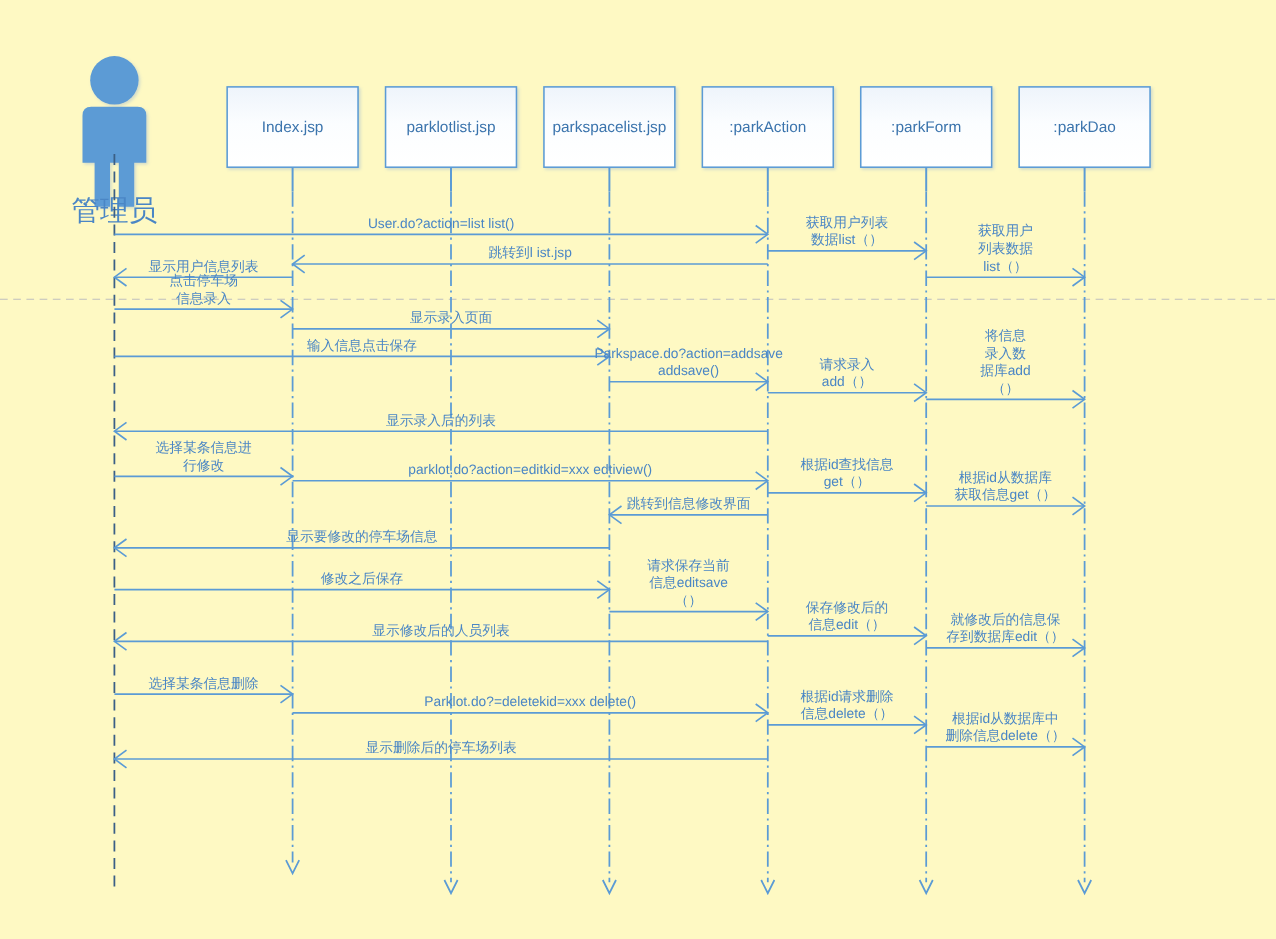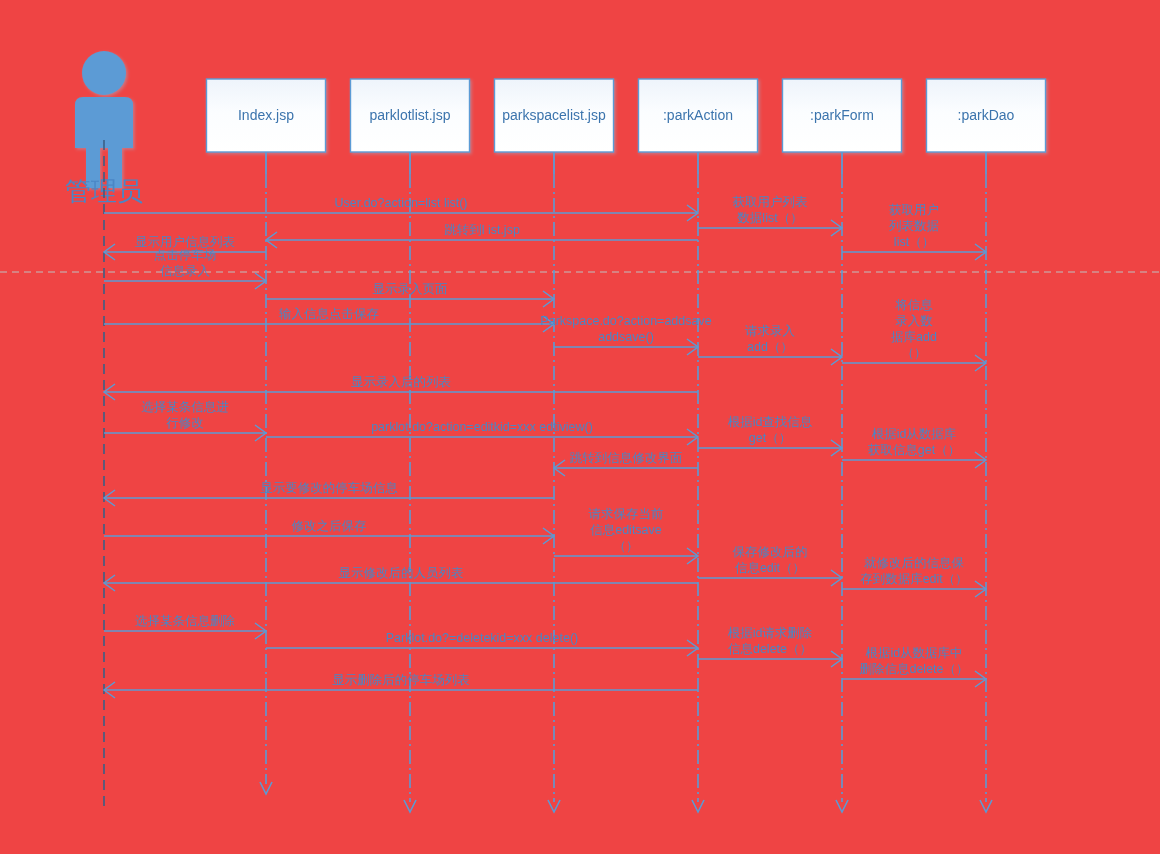--- a/index.html
+++ b/index.html
@@ -4,21 +4,21 @@
 <style>
   html, body {
     margin: 0;
     padding: 0;
     background: #ffffff;
   }
   #canvas {
     position: relative;
     width: 1160px;
     height: 854px;
-    background: #ef4444;
+    background: #fef9c3;
     font-family: "Liberation Sans", "DejaVu Sans", sans-serif;
     overflow: hidden;
   }
   svg#diagram {
     position: absolute;
     left: 0;
     top: 0;
     width: 1160px;
     height: 854px;
   }

